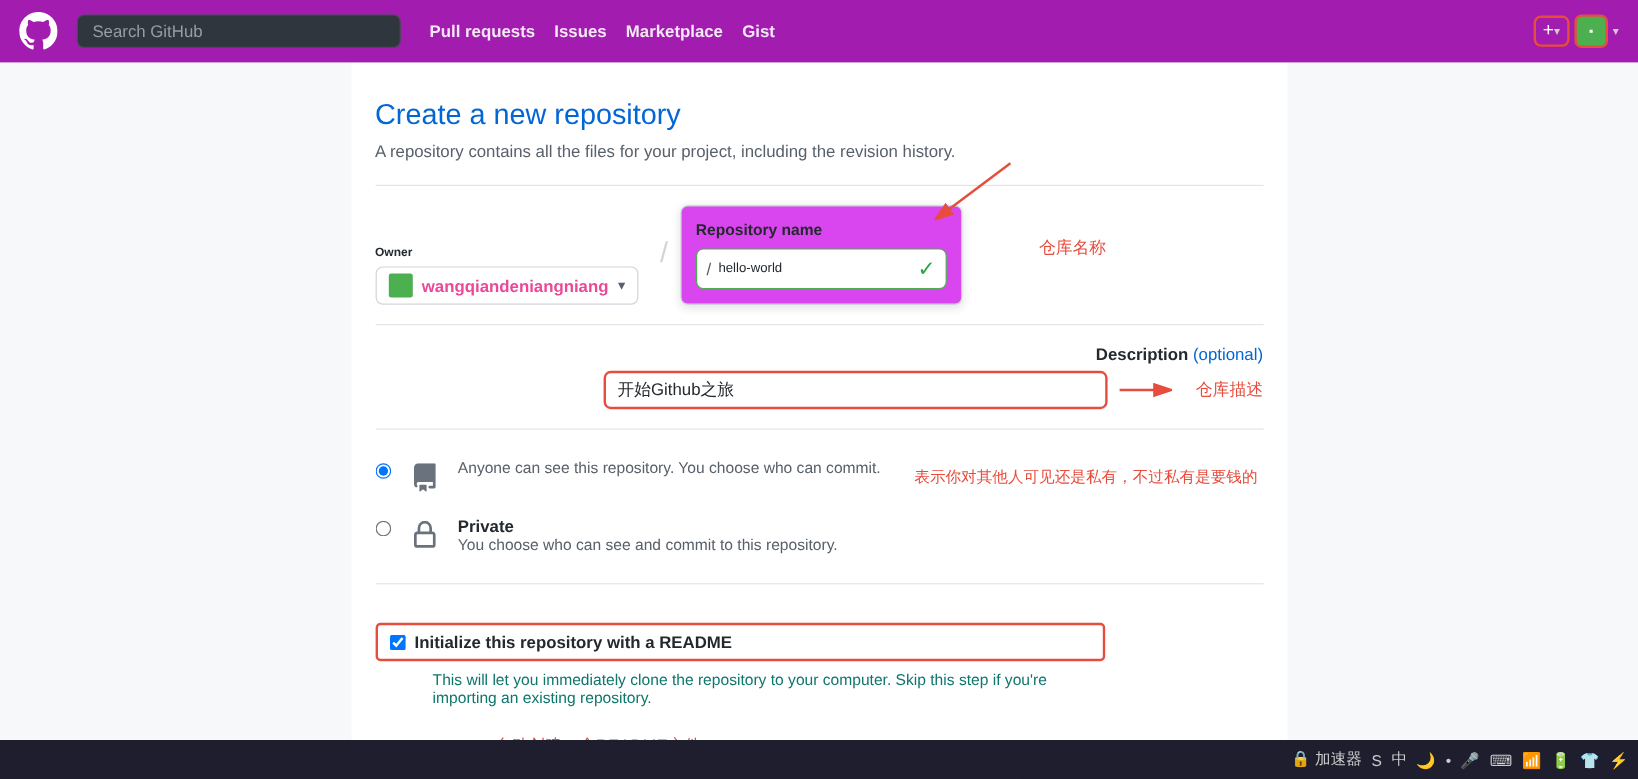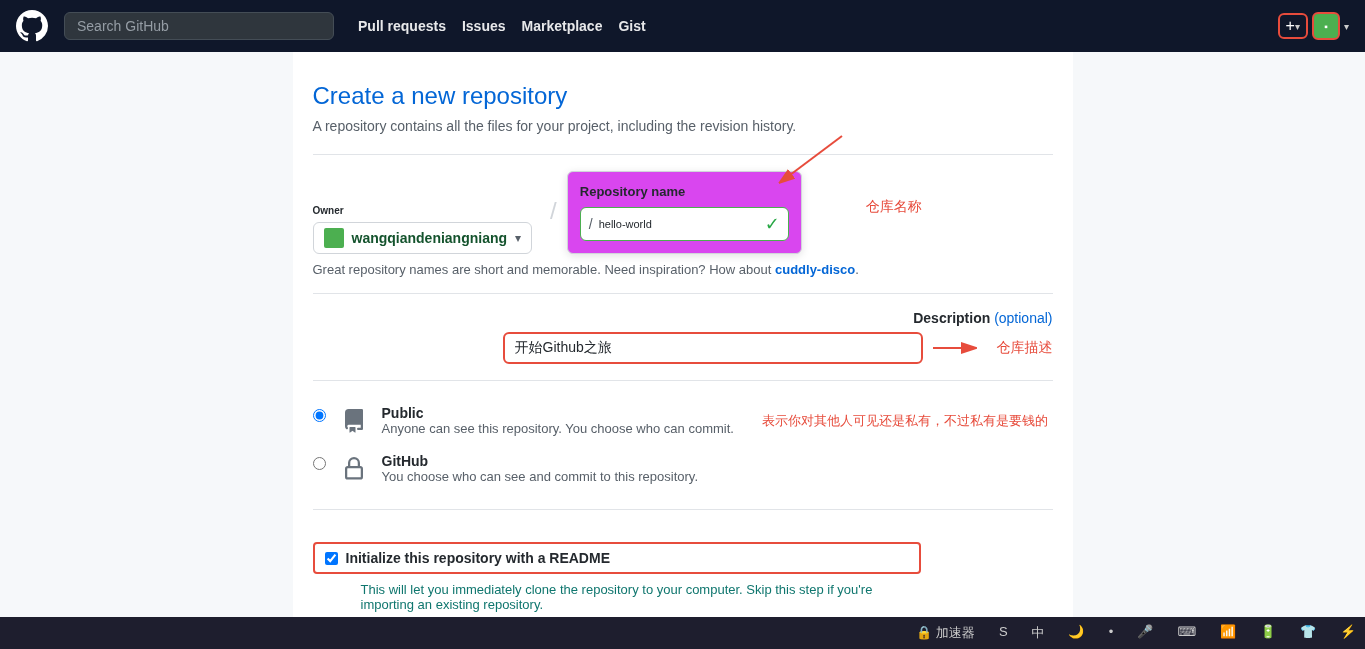--- a/index.html
+++ b/index.html
@@ -1,20 +1,20 @@
 <!DOCTYPE html>
 <html><head>
   <meta charset="utf-8">
   <style>
     * { box-sizing: border-box; margin: 0; padding: 0; }
     body { font-family: -apple-system, BlinkMacSystemFont, 'Segoe UI', Helvetica, Arial, sans-serif; font-size: 14px; background: #f6f8fa; }
 
     
     .navbar {
-      background: #0f172a;
+      background: #a21caf;
       padding: 0 16px;
       height: 52px;
       display: flex;
       align-items: center;
       gap: 16px;
       position: relative;
     }
     .navbar-logo {
       width: 32px; height: 32px;
       fill: white;
@@ -119,21 +119,21 @@
       cursor: pointer;
       gap: 8px;
       font-size: 14px;
     }
     .owner-avatar {
       width: 20px; height: 20px;
       background: #4caf50;
       border-radius: 2px;
       display: inline-block;
     }
-    .owner-name { font-weight: 600; color: #14532d; }
+    .owner-name { font-weight: 600; color: #ec4899; }
     .slash-divider {
       font-size: 24px;
       color: #d1d5da;
       margin: 0 10px;
       align-self: center;
       padding-bottom: 4px;
     }
 
     
     .repo-name-popup {
@@ -258,21 +258,22 @@
       display: flex;
       align-items: center;
       justify-content: flex-end;
       padding: 0 8px;
       gap: 6px;
       color: #ccc;
       font-size: 12px;
     }
     .taskbar-icons {
       display: flex;
-      gap: 24px;
+      gap: 8px;
+      align-items: center;
     }
     .taskbar-icon {
       font-size: 13px;
       color: #ccc;
     }
   </style>
 </head>
 <body>
 
 <nav class="navbar">
@@ -344,23 +345,20 @@
           <marker id="arrow1" markerWidth="8" markerHeight="8" refX="6" refY="3" orient="auto">
             <path d="M0,0 L0,6 L9,3 z" fill="#e74c3c"></path>
           </marker>
         </defs>
       </svg>
     </div>
 
     <span class="annotation-text" style="margin-left:64px;align-self:center;margin-bottom:12px;">仓库名称</span>
   </div>
 
-  <p class="repo-hint">
-    <span>Great repository names are short and memorable. Need inspiration? How about </span><a href="#">cuddly-disco</a><span>.</span>
-  </p>
 
   <hr class="divider">
 
   <div class="form-group" style="margin-bottom:12px;position:relative;align-items:flex-end;">
     <label class="desc-label">
       <span>Description</span> <span class="desc-optional">(optional)</span>
     </label>
     <div style="display:flex;align-items:center;gap:10px;">
       <input class="desc-input desc-input-highlighted" type="text" value="开始Github之旅" style="width: 420px;">
 
@@ -382,35 +380,34 @@
 
   <div class="visibility-section">
     <div class="visibility-option">
       <input type="radio" name="visibility" checked="" id="vis-public" style="">
       <div class="visibility-icon">
         <svg width="24" height="24" viewBox="0 0 16 16" fill="#6a737d">
           <path d="M2 2.5A2.5 2.5 0 014.5 0h8.75a.75.75 0 01.75.75v12.5a.75.75 0 01-.75.75h-2.5a.75.75 0 110-1.5h1.75v-2h-8a1 1 0 00-.714 1.7.75.75 0 01-1.072 1.05A2.495 2.495 0 012 11.5v-9zm10.5-1V9h-8c-.356 0-.694.074-1 .208V2.5a1 1 0 011-1h8zM5 12.25v3.25a.25.25 0 00.4.2l1.45-1.087a.25.25 0 01.3 0L8.6 15.7a.25.25 0 00.4-.2v-3.25a.25.25 0 00-.25-.25h-3.5a.25.25 0 00-.25.25z"></path>
         </svg>
       </div>
       <div class="visibility-text">
-        <div class="vis-title">Public</div>
         <div class="vis-desc">Anyone can see this repository. You choose who can commit.</div>
       </div>
       <span class="annotation-text" style="margin-left:16px;align-self:center;font-size:13px;">表示你对其他人可见还是私有，不过私有是要钱的</span>
     </div>
 
     <div class="visibility-option">
       <input type="radio" name="visibility" id="vis-private" style="">
       <div class="visibility-icon">
         <svg width="24" height="24" viewBox="0 0 16 16" fill="#6a737d">
           <path d="M4 4a4 4 0 018 0v2h.25c.966 0 1.75.784 1.75 1.75v5.5A1.75 1.75 0 0112.25 15h-8.5A1.75 1.75 0 012 13.25v-5.5C2 6.784 2.784 6 3.75 6H4V4zm8.25 3.5h-8.5a.25.25 0 00-.25.25v5.5c0 .138.112.25.25.25h8.5a.25.25 0 00.25-.25v-5.5a.25.25 0 00-.25-.25zM10.5 6V4a2.5 2.5 0 00-5 0v2h5z"></path>
         </svg>
       </div>
       <div class="visibility-text">
-        <div class="vis-title">GitHub</div>
+        <div class="vis-title">Private</div>
         <div class="vis-desc">You choose who can see and commit to this repository.</div>
       </div>
     </div>
   </div>
 
   <hr class="divider">
 
   <div style="display:flex;align-items:flex-start;gap:12px;flex-wrap:wrap;">
     <div style="display:flex;flex-direction:column;gap:4px;">
       <div class="init-row">

